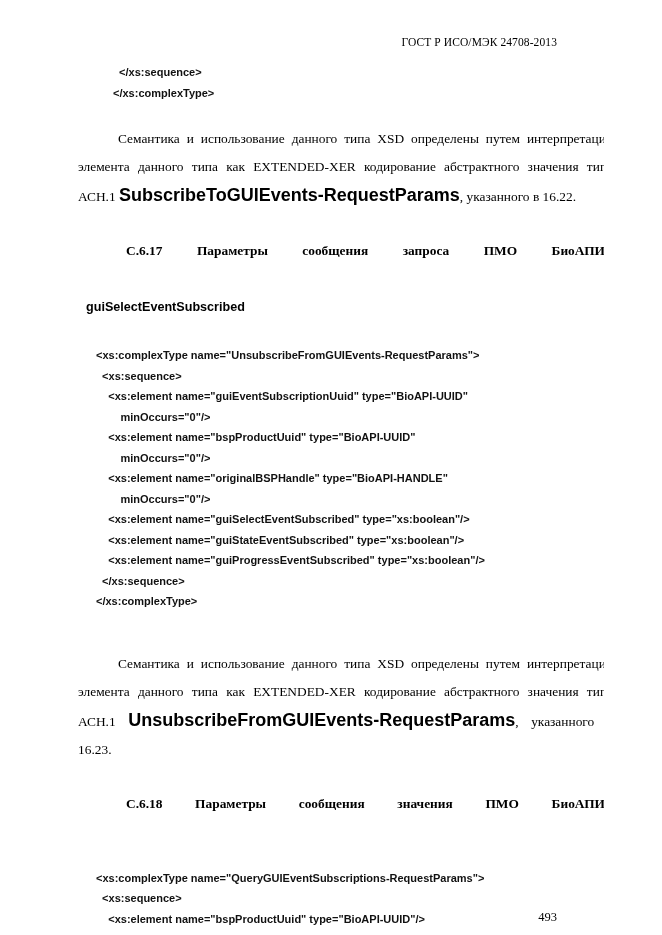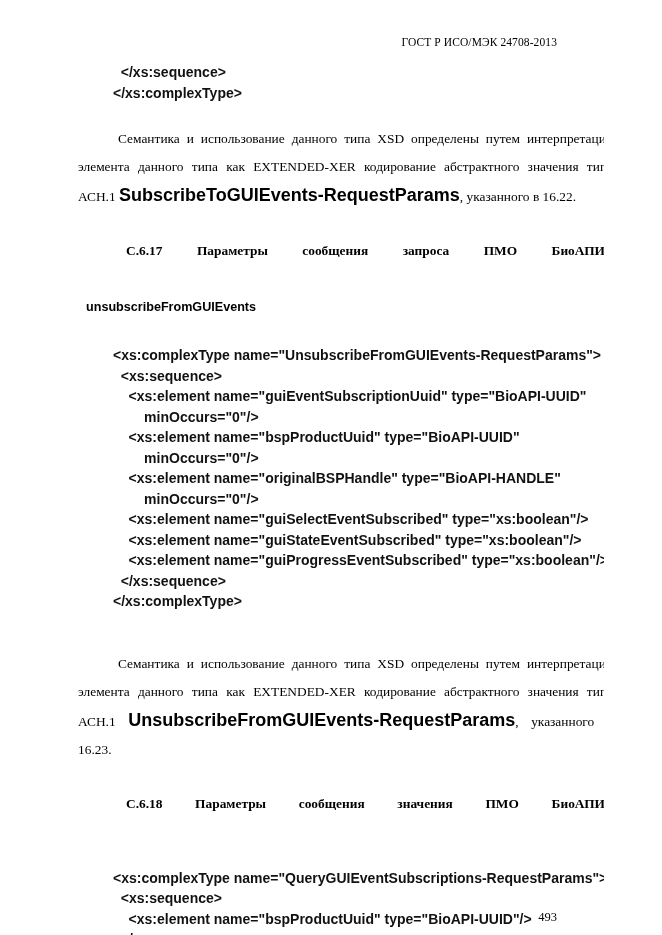--- a/index.html
+++ b/index.html
@@ -38,30 +38,30 @@
   .content {
     position: absolute;
     left: 78px;
     top: 62px;
     width: 535px;
   }
 
   
   .code-block {
     font-family: "Liberation Sans", sans-serif;
-    font-size: 14px;
+    font-size: 11px;
     line-height: 20.5px;
     font-weight: 700;
     color: #111111;
     white-space: nowrap;
   }
   .code-line { white-space: pre; }
 
   .code-top { margin-left: 35px; }
-  .code-mid { margin-left: 35px; }
+  .code-mid { margin-left: 18px; }
 
   
   .para {
     font-family: "Liberation Serif", serif;
     font-size: 13.4px;
     line-height: 28px;
     text-align: justify;
     text-justify: inter-word;
     text-indent: 40px;
     margin: 0;
@@ -131,21 +131,21 @@
     </div>
 
     <div class="sp-a"></div>
 
     <p class="para"><span>Семантика и использование данного типа XSD определены путем интерпретации элемента данного типа как EXTENDED-XER кодирование абстрактного значения типа АСН.1 </span><span class="b-sans">SubscribeToGUIEvents-RequestParams</span><span>, указанного в 16.22.</span></p>
 
     <div class="sp-b"></div>
 
     <div class="heading">
       <span class="h-line1">С.6.17 Параметры сообщения запроса ПМО БиоАПИ</span>
-      <span class="h-line2">unsubscribeFromGUIEvents</span>
+      <span class="h-line2">guiSelectEventSubscribed</span>
     </div>
 
     <div class="sp-d"></div>
 
     <div class="code-block code-mid">
       <div class="code-line">&lt;xs:complexType name="UnsubscribeFromGUIEvents-RequestParams"&gt;</div>
       <div class="code-line">  &lt;xs:sequence&gt;</div>
       <div class="code-line">    &lt;xs:element name="guiEventSubscriptionUuid" type="BioAPI-UUID"</div>
       <div class="code-line">        minOccurs="0"/&gt;</div>
       <div class="code-line">    &lt;xs:element name="bspProductUuid" type="BioAPI-UUID"</div>

